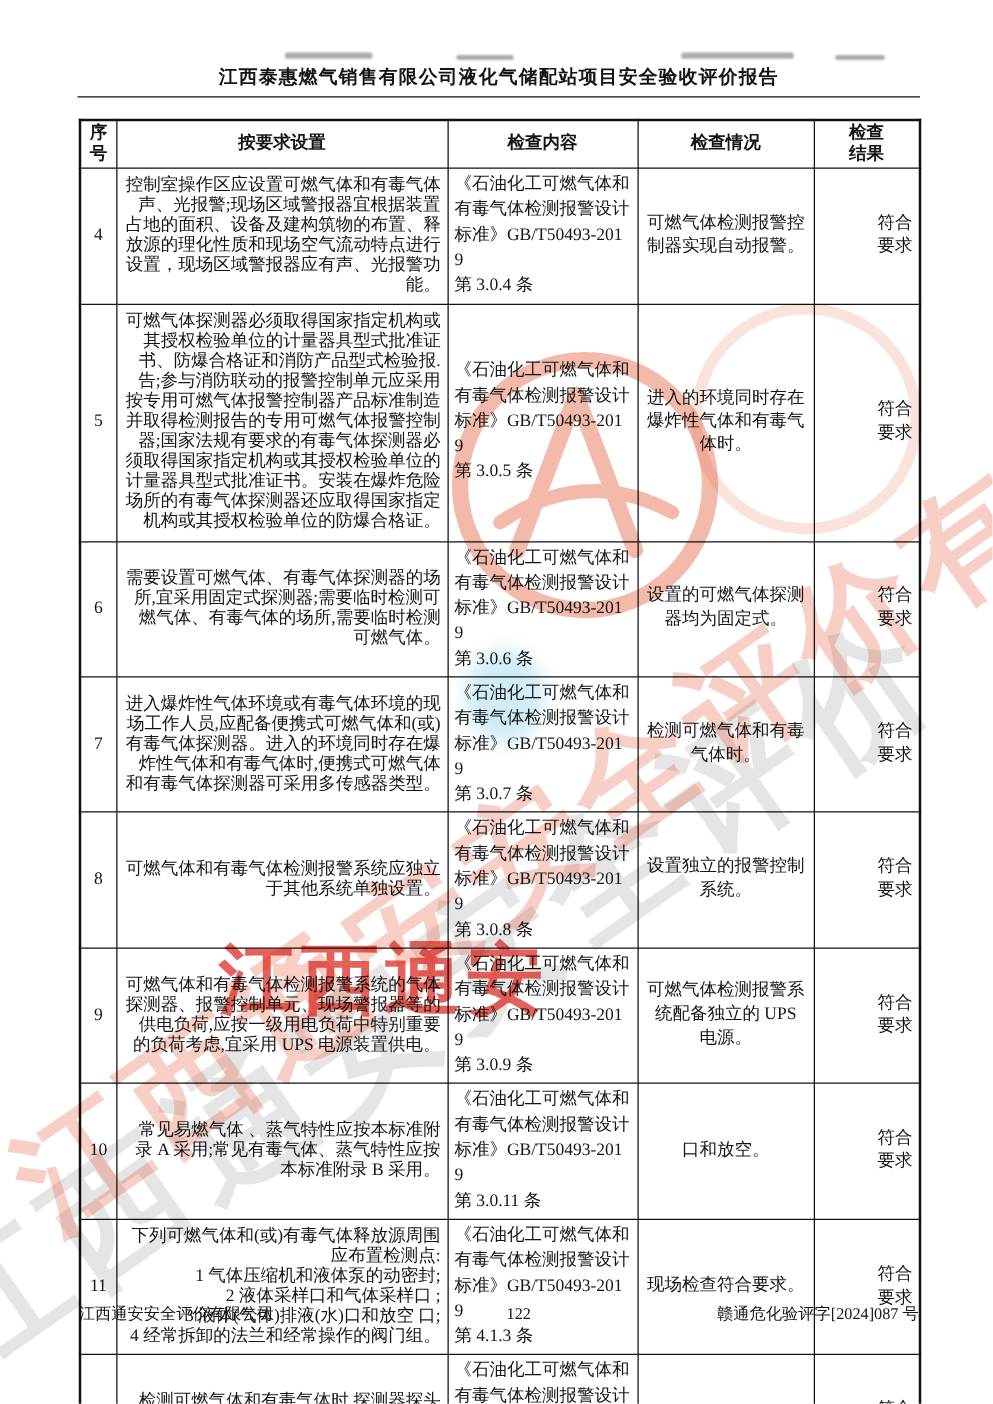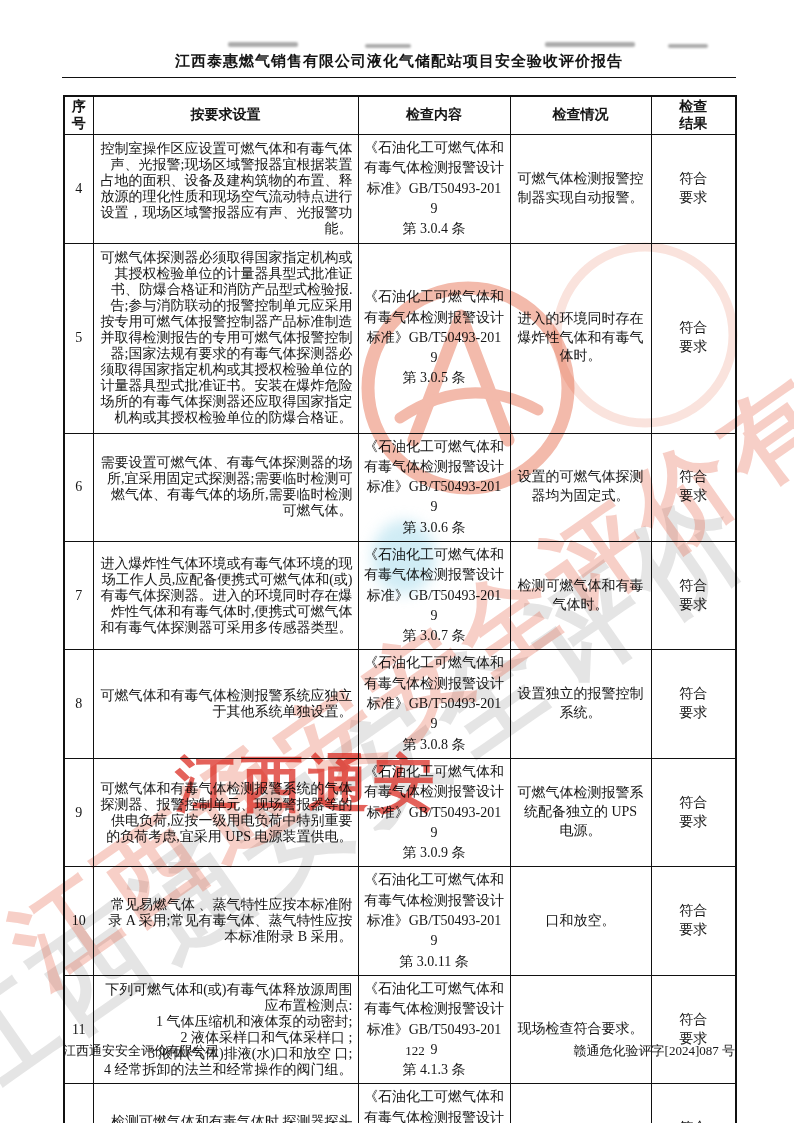--- a/index.html
+++ b/index.html
@@ -31,23 +31,23 @@
     word-break:break-all;
     color:#151515;
   }
   .check-table th{
     font-weight:bold;text-align:center;line-height:1.18;padding:2px 2px;
   }
   .check-table{border:2px solid #111;}
   .check-table tr.hdr th{border-bottom:1.5px solid #111;}
   td.c-no{text-align:center;padding:2px 1px;}
   td.c-content{text-align:right;}
-  td.c-basis{text-align:center;line-height:1.45;}
+  td.c-basis{line-height:1.45;}
   td.c-situation{text-align:center;line-height:1.35;}
-  td.c-result{text-align:center;line-height:1.35;}
+  td.c-result{text-align:right;line-height:1.35;}
   
   .page-footer{
     position:absolute;top:1042px;left:63px;width:672px;
     display:flex;align-items:center;font-size:13px;
   }
   .page-footer .f-left{flex:1;text-align:left;}
   .page-footer .f-center{flex:0 0 auto;text-align:center;margin-left:32px;}
   .page-footer .f-right{flex:1;text-align:right;}
   
   .wm-layer{position:absolute;inset:0;pointer-events:none;mix-blend-mode:multiply;z-index:6;}

